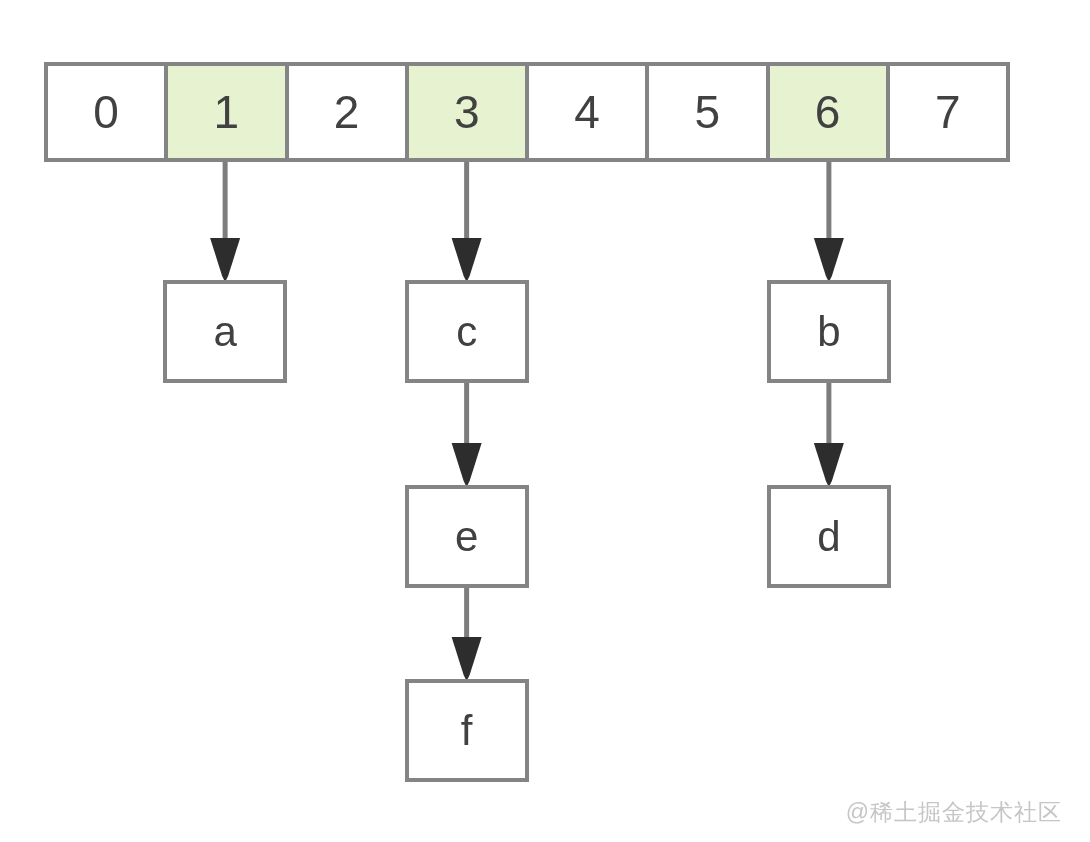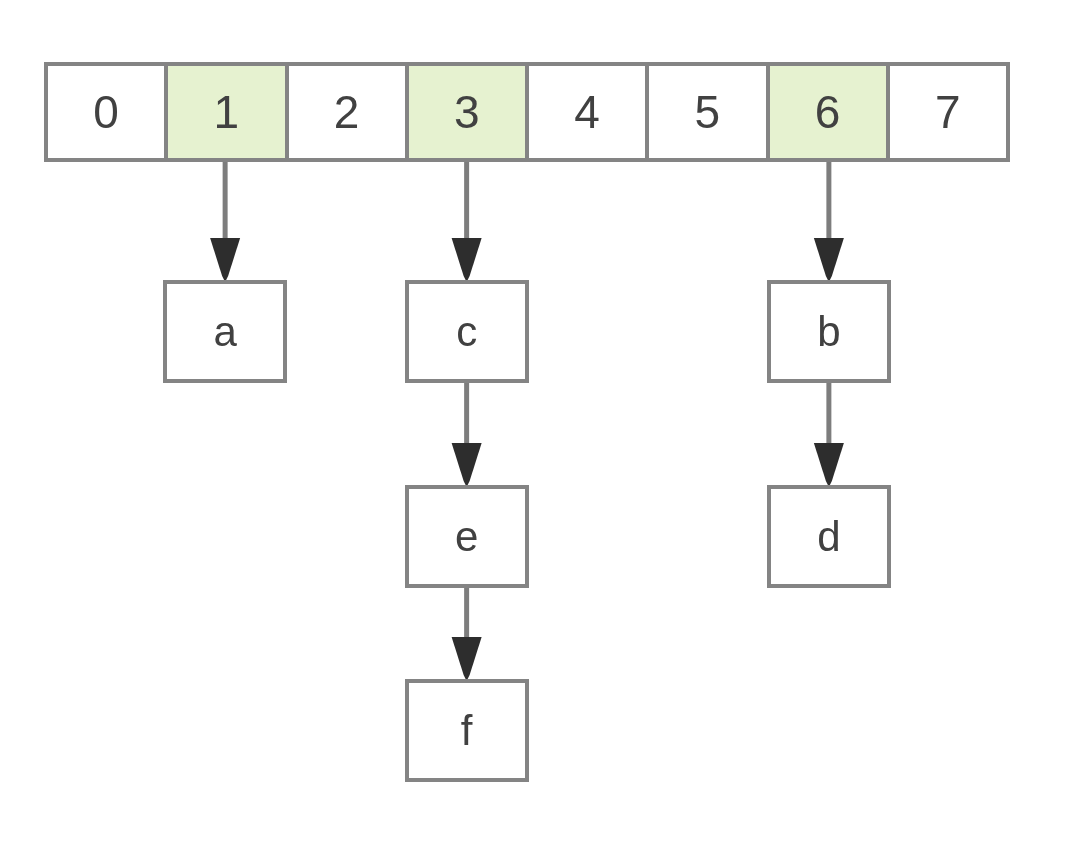--- a/index.html
+++ b/index.html
@@ -103,13 +103,14 @@
       <div class="node" style="left: 404.625px; top: 679px; width: 124px; height: 103px;">
         <span>f</span>
       </div>
       <div class="node" style="left: 766.875px; top: 280px; width: 124px; height: 103px;">
         <span>b</span>
       </div>
       <div class="node" style="left: 766.875px; top: 485px; width: 124px; height: 103px;">
         <span>d</span>
       </div>
     </div>
+  <div class="watermark">@稀土掘金技术社区</div>
 </div>
 
 </body></html>

